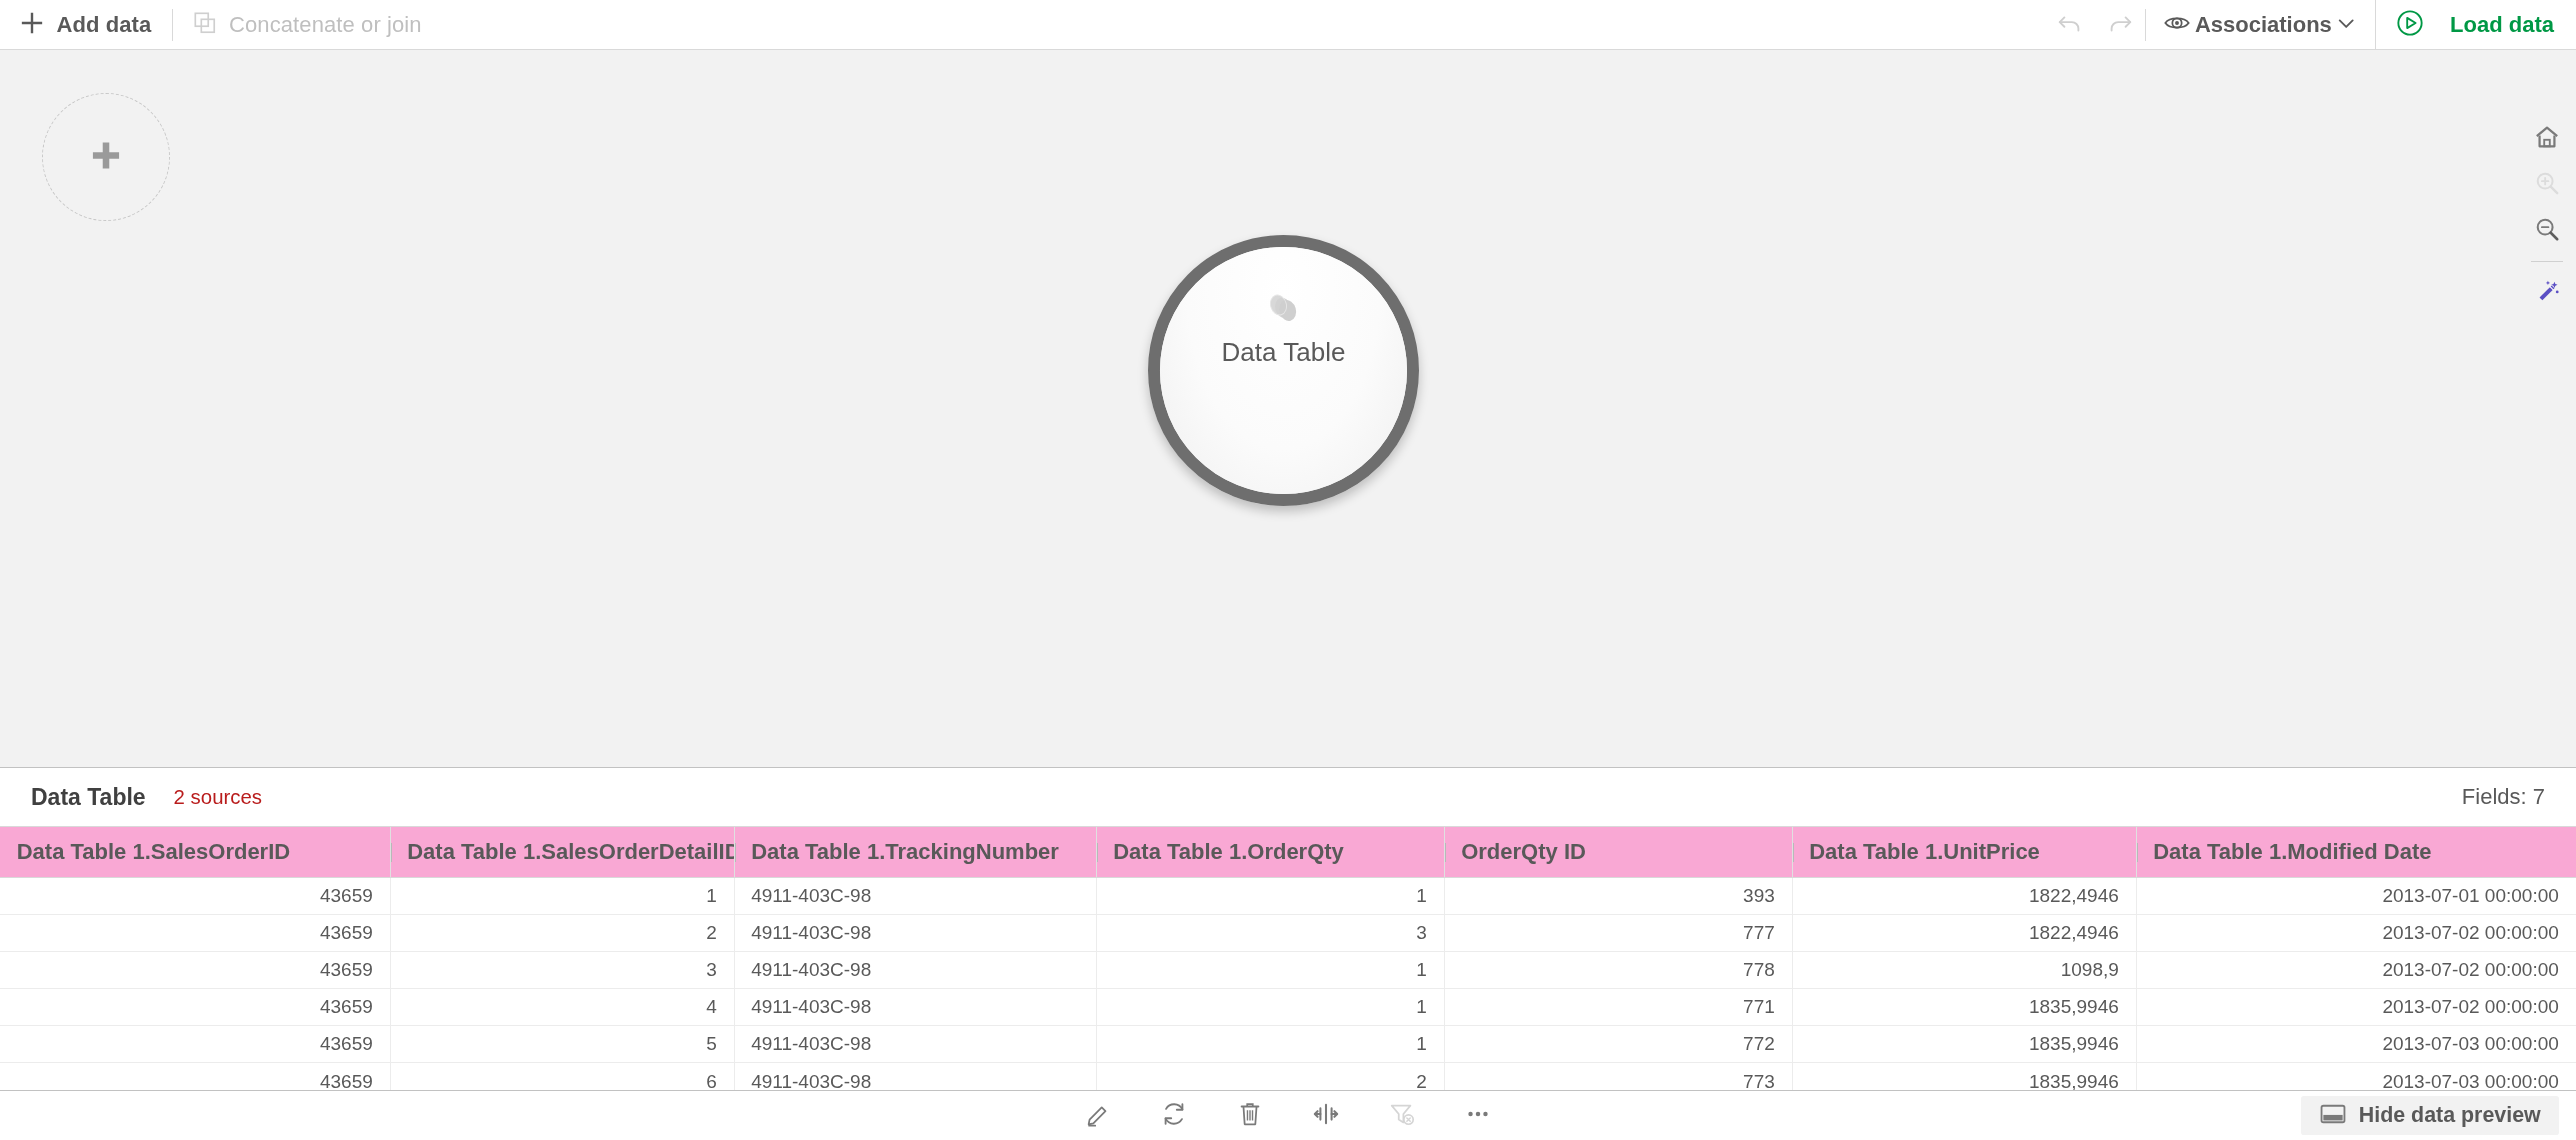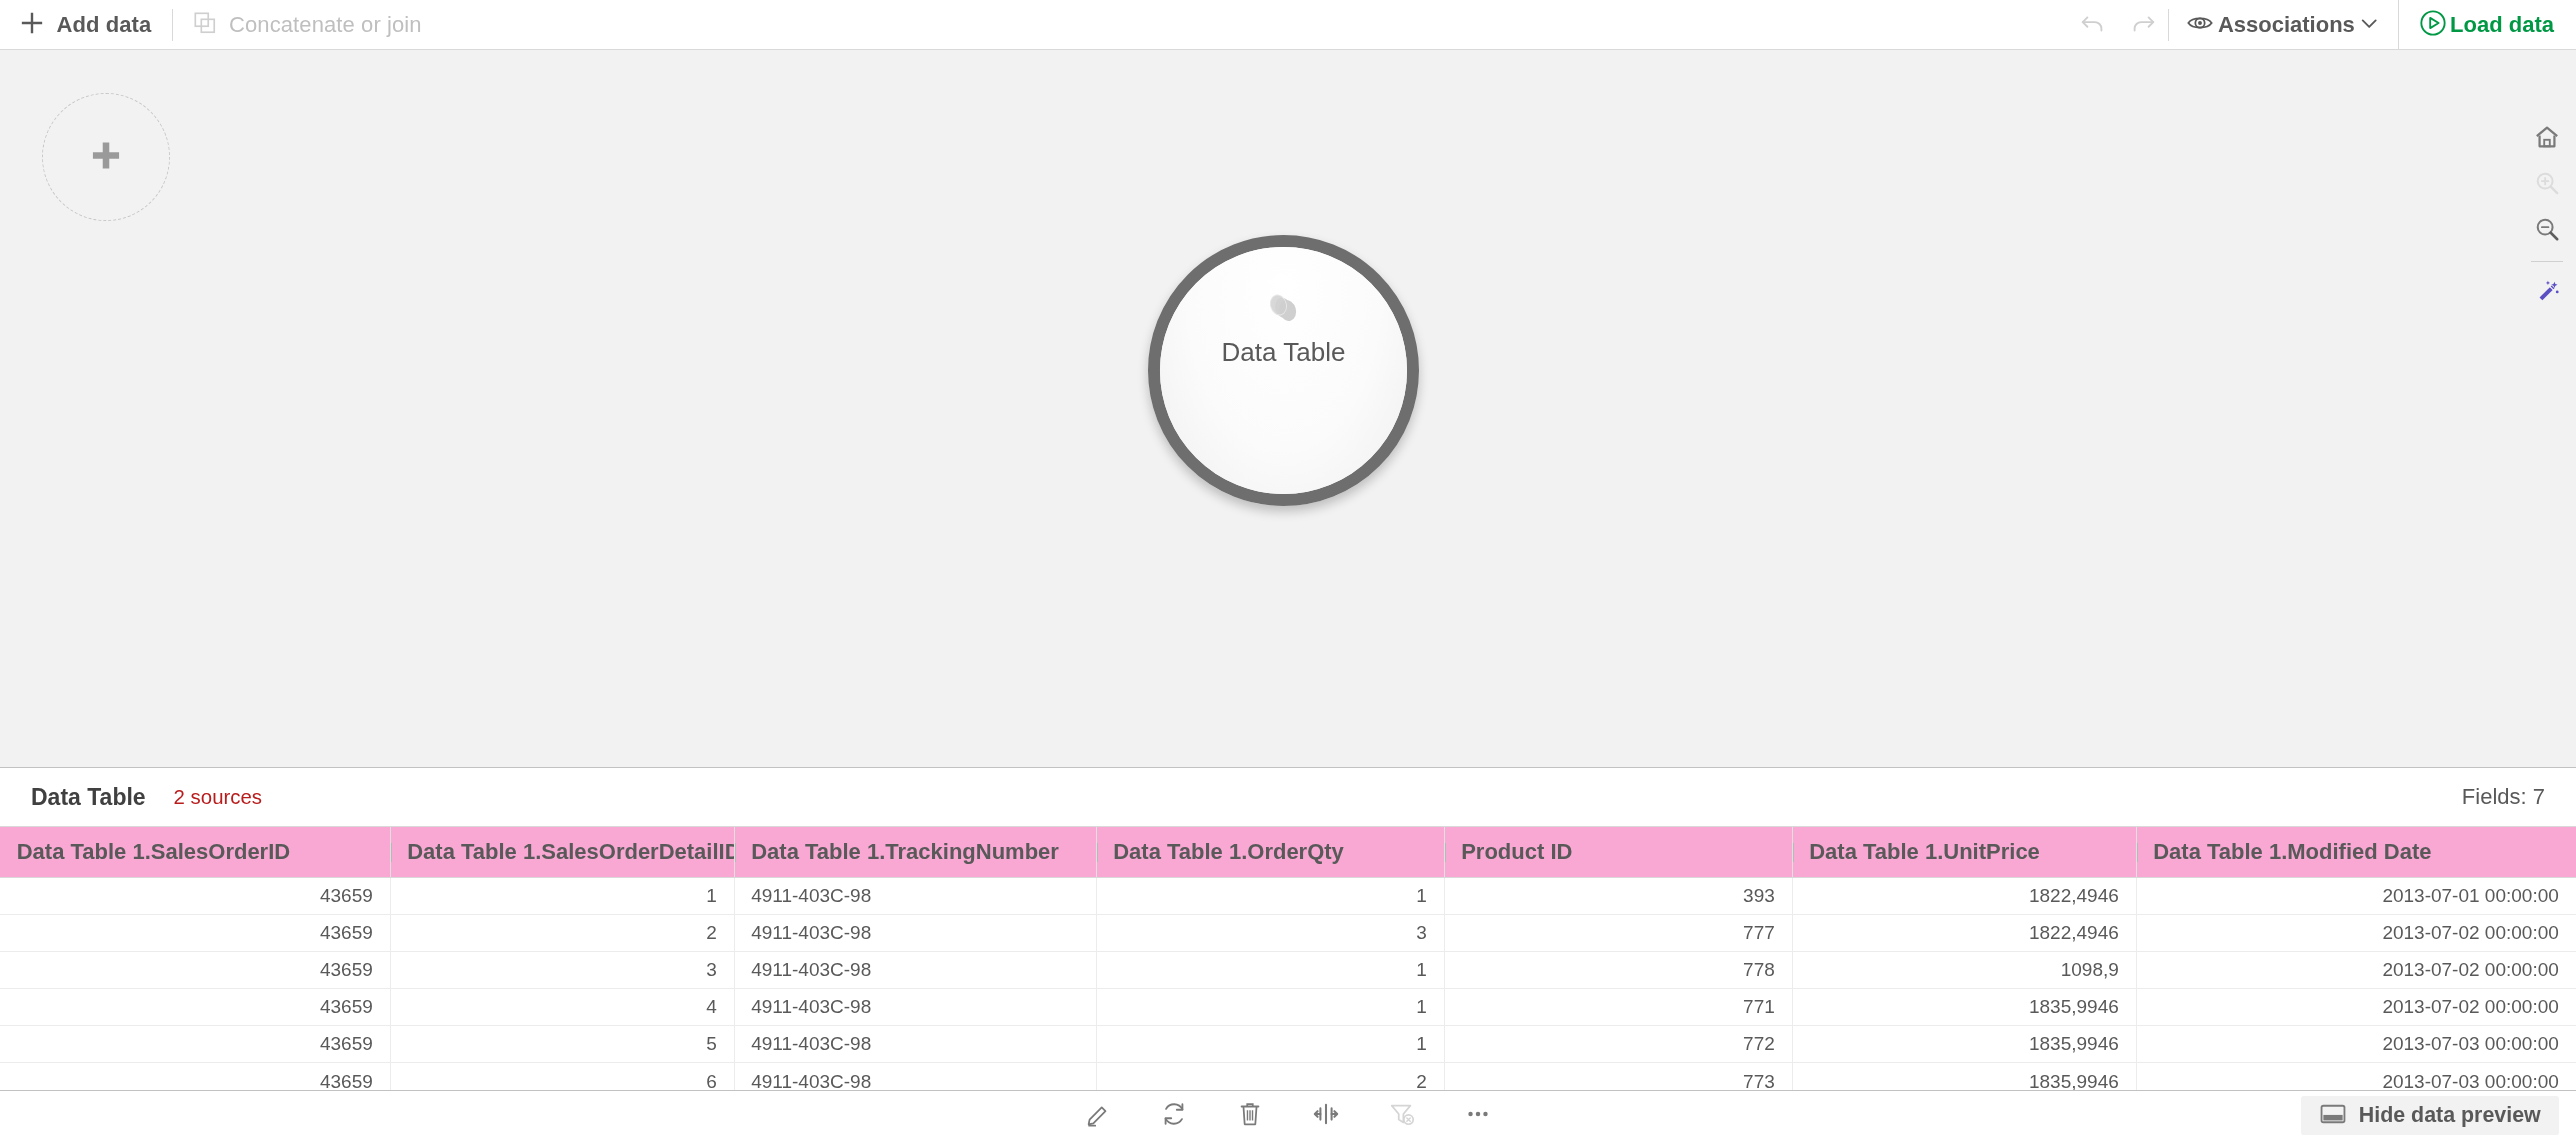--- a/index.html
+++ b/index.html
@@ -65,21 +65,21 @@
     display: flex; align-items: center; justify-content: center;
     cursor: pointer;
   }
   .assoc-btn {
     display: flex; align-items: center; gap: 4px;
     height: 50px; padding: 0 18.6px 0 16.7px; cursor: pointer;
   }
   .assoc-btn .lbl { font-size: 22px; font-weight: bold; color: #595959; }
   .load-divider { width:0.9px; height:50px; background:#d9d9d9; }
   .load-btn {
-    display: flex; align-items: center; gap: 3px;
+    display: flex; align-items: center; gap: 26px;
     height: 50px; padding: 0 22px 0 20.4px; cursor: pointer; text-align: right;
   }
   .load-btn .lbl { font-size: 22px; font-weight: bold; color: #009845; }
 
   
   #canvas {
     position: absolute;
     top: 50px; left: 0;
     width: 2576px;
     height: 717px;
@@ -466,21 +466,21 @@
           <col style="width: 348px;">
           <col style="width: 344px;">
           <col style="width: 440px;">
         </colgroup>
       <thead>
         <tr id="grid-header-row">
             <th>Data Table 1.SalesOrderID</th>
             <th>Data Table 1.SalesOrderDetailID</th>
             <th>Data Table 1.TrackingNumber</th>
             <th>Data Table 1.OrderQty</th>
-            <th>Product ID</th>
+            <th>OrderQty ID</th>
             <th>Data Table 1.UnitPrice</th>
             <th>Data Table 1.Modified Date</th>
           </tr>
       </thead>
       <tbody id="grid-body">
           <tr>
             <td class="num">43659</td>
             <td class="num">1</td>
             <td class="txt">4911-403C-98</td>
             <td class="num">1</td>

